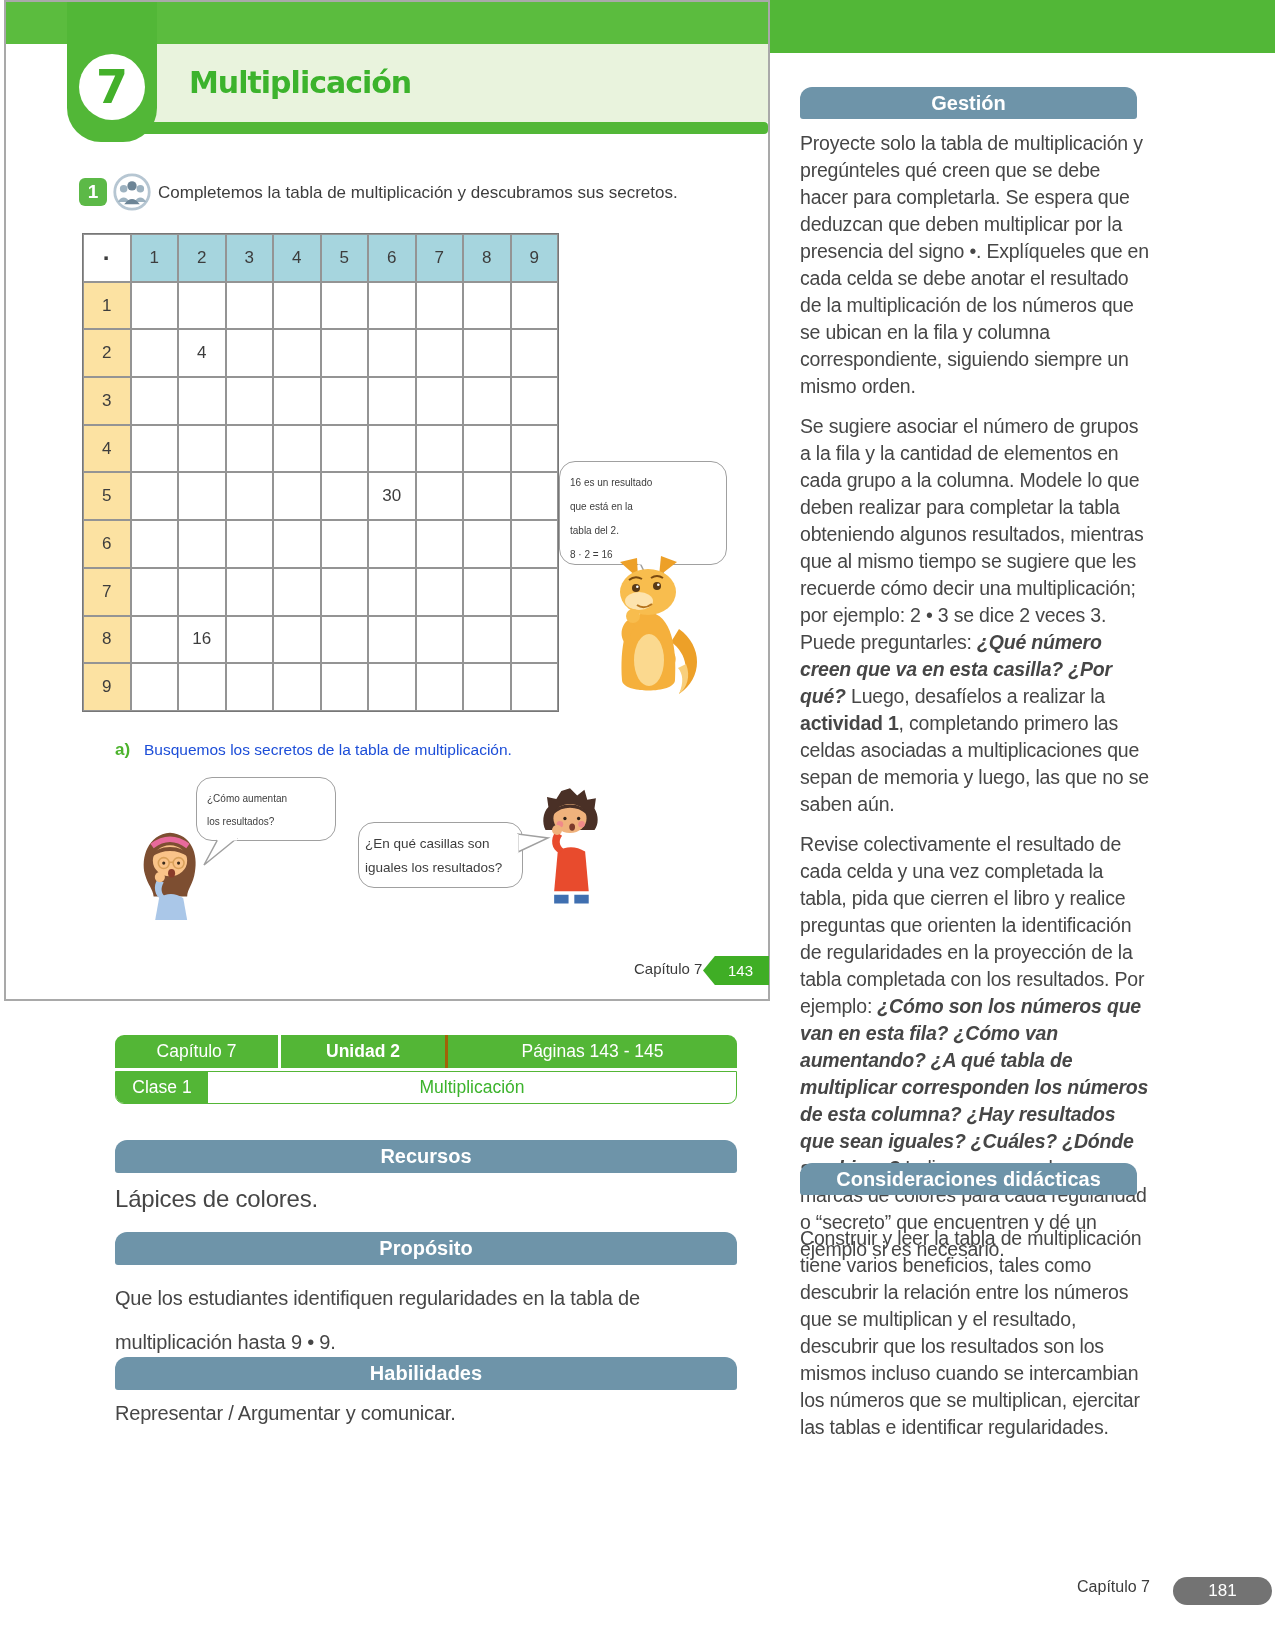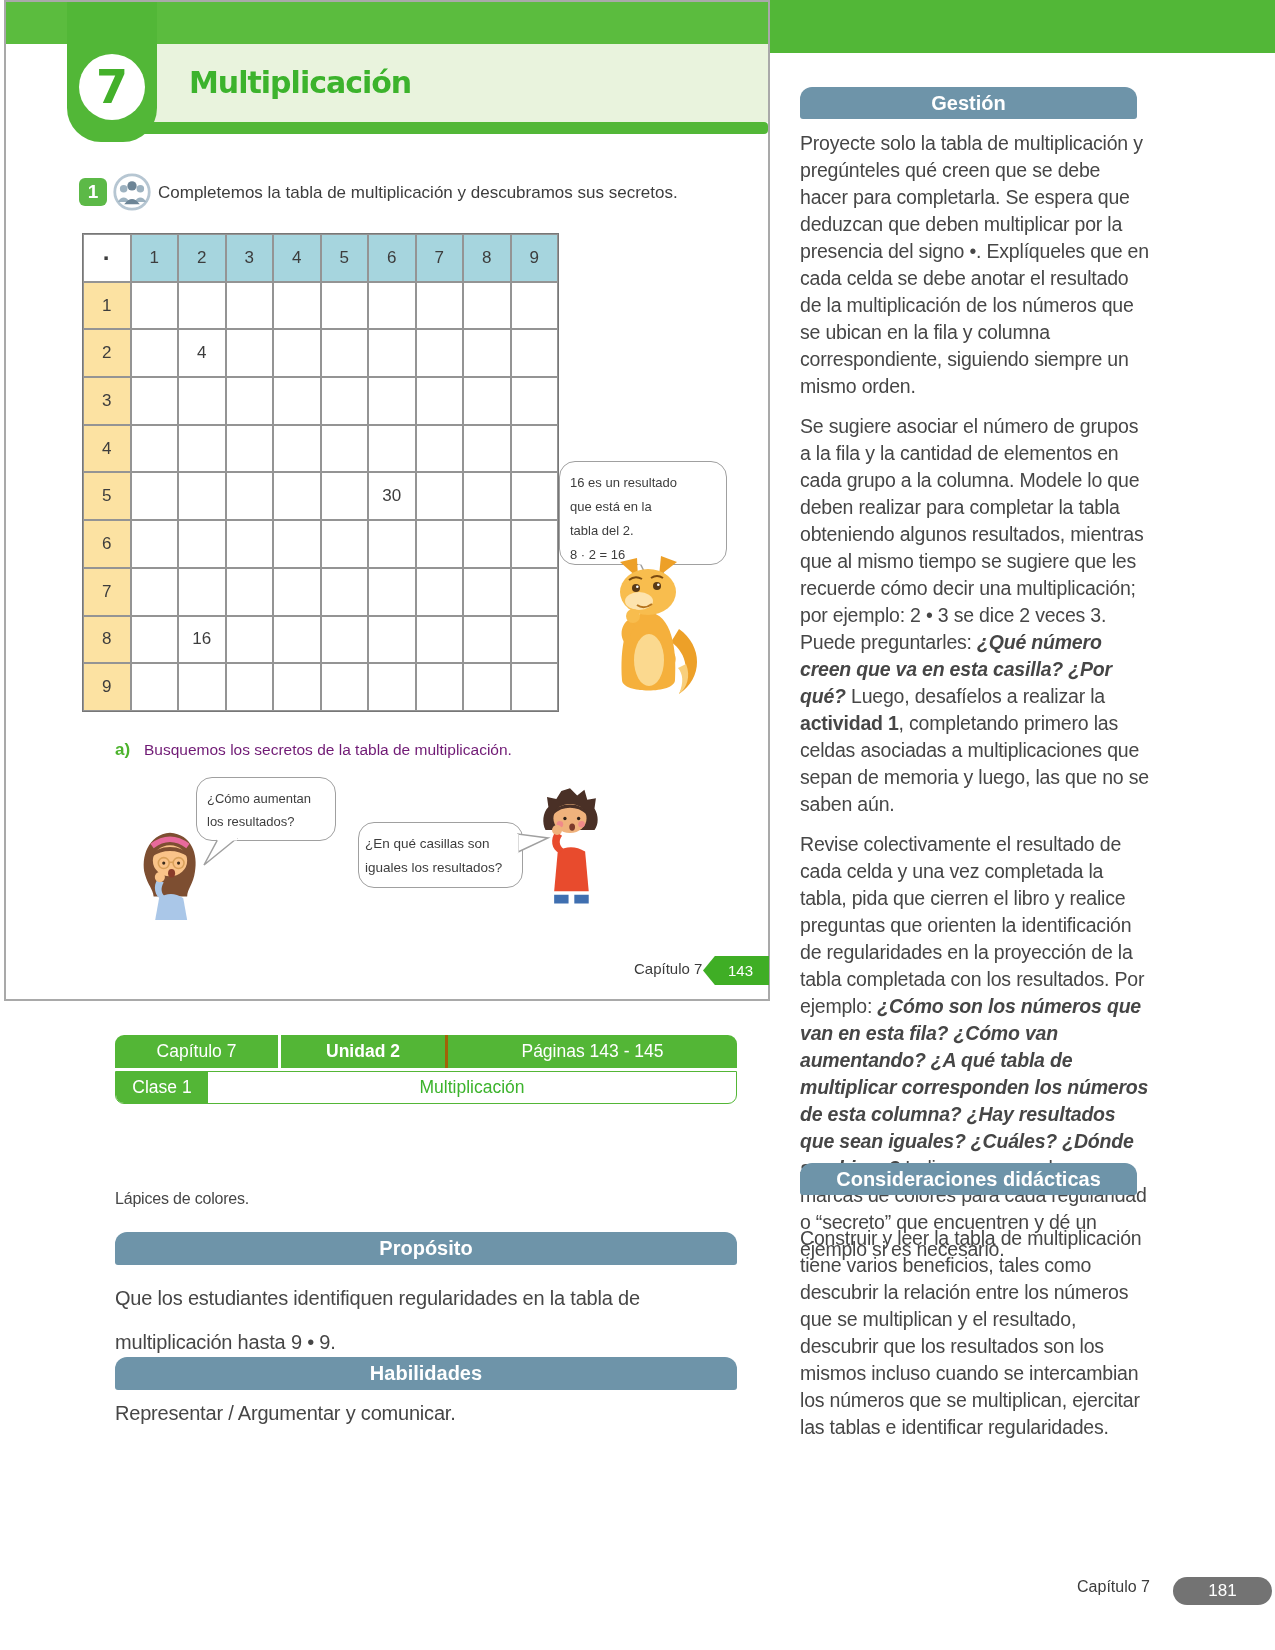--- a/index.html
+++ b/index.html
@@ -31,24 +31,24 @@
   
   #mult-table{left:76px;top:231px;display:grid;grid-template-columns:repeat(10,47.5px);
     grid-auto-rows:47.7px;border:1.5px solid #777;}
   #mult-table .cell{border:0.75px solid #949494;display:flex;align-items:center;justify-content:center;
     font-size:17px;color:#3d3d3d;background:#fff;}
   #mult-table .colh{background:#a6d5de;}
   #mult-table .rowh{background:#fce2a2;}
   #mult-table .corner{font-size:24px;font-weight:bold;}
 
   .bubble{background:#fff;border:1.5px solid #a0a0a0;border-radius:16px;color:#3d3d3d;
-    line-height:24px;font-size:13px;padding:9px 10px;box-sizing:border-box;}
+    line-height:24px;font-size:10px;padding:9px 10px;box-sizing:border-box;}
 
   .item-a-label{left:109px;top:738px;color:#4cb32c;font-weight:bold;font-size:17px;}
-  .item-a-text{left:138px;top:739px;font-size:15.5px;color:#701a75;}
+  .item-a-text{left:138px;top:739px;font-size:15.5px;color:#1d4ed8;}
 
   .page-footer-chapter{left:628px;top:958px;font-size:15px;color:#3b3b3b;}
   .page-tag{left:697px;top:954px;width:66px;height:29px;background:#3fae25;color:#fff;
     clip-path:polygon(0 50%,18% 0,100% 0,100% 100%,18% 100%);
     display:flex;align-items:center;justify-content:center;padding-left:9px;box-sizing:border-box;
     font-size:15px;}
 
   
   .info-row1{left:115px;top:1035px;width:622px;height:33px;display:flex;border-radius:9px 9px 0 0;overflow:hidden;}
   .info-row1 .c{background:#53b636;color:#fff;display:flex;align-items:center;justify-content:center;
@@ -300,21 +300,22 @@
   <div class="abs info-row1">
     <div class="c">Capítulo 7</div>
     <div class="c">Unidad 2</div>
     <div class="c">Páginas 143 - 145</div>
   </div>
   <div class="abs info-row2">
     <div class="left">Clase 1</div>
     <div class="right">Multiplicación</div>
   </div>
 
-  <div class="abs body-text" style="left:115px;top:1185px;width:620px;font-size:16px;">Lápices de colores.</div>
+  <div class="abs bar bar-left" style="top:1140px;">Recursos</div>
+  <div class="abs body-text" style="left:115px;top:1185px;width:620px;font-size:24px;">Lápices de colores.</div>
 
   <div class="abs bar bar-left" style="top:1232px;">Propósito</div>
   <div class="abs body-text" style="left:115px;top:1276px;width:560px;font-size:20px;line-height:44px;">Que los estudiantes identifiquen regularidades en la tabla de multiplicación hasta 9 • 9.</div>
 
   <div class="abs bar bar-left" style="top:1357px;">Habilidades</div>
   <div class="abs body-text" style="left:115px;top:1400px;width:620px;font-size:20px;">Representar / Argumentar y comunicar.</div>
 
   <div class="abs bar bar-right" style="top:87px;">Gestión</div>
   <div class="abs sidebar-paras body-text" id="gestion-paras">
       <p><span>Proyecte solo la tabla de multiplicación y pregúnteles qué creen que se debe hacer para completarla. Se espera que deduzcan que deben multiplicar por la presencia del signo •. Explíqueles que en cada celda se debe anotar el resultado de la multiplicación de los números que se ubican en la fila y columna correspondiente, siguiendo siempre un mismo orden.</span></p>

